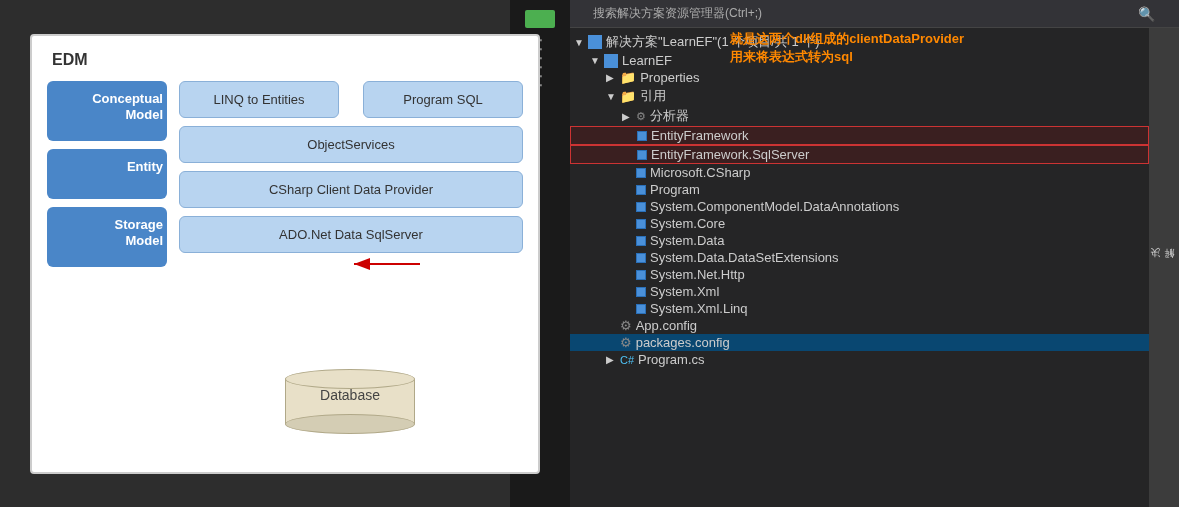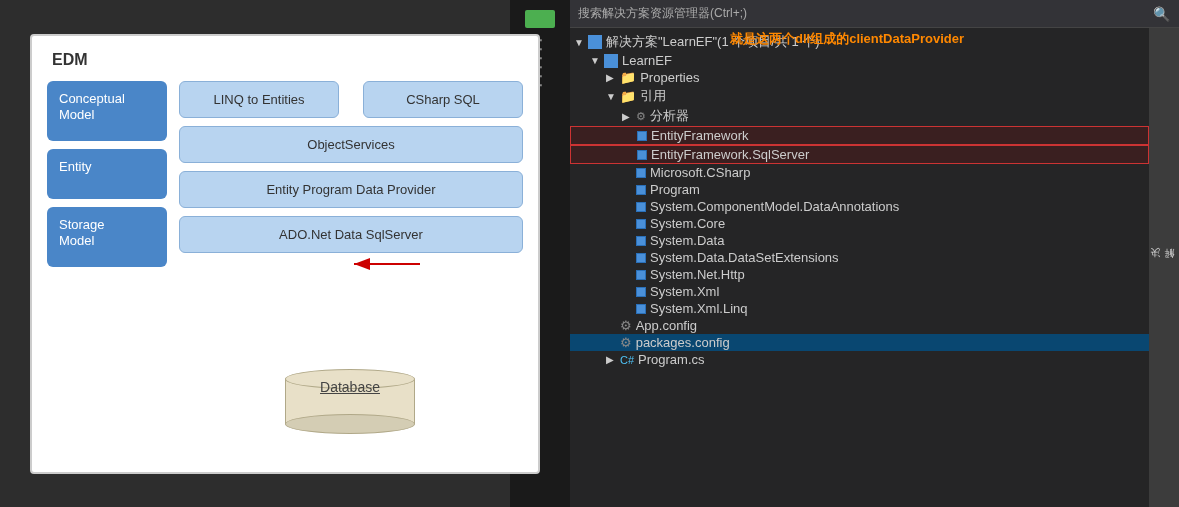--- a/index.html
+++ b/index.html
@@ -81,24 +81,24 @@
       flex-direction: column;
       gap: 8px;
       width: 120px;
     }
 
     .edm-btn {
       background: #4a86c8;
       color: white;
       border: none;
       border-radius: 6px;
-      padding: 10px 12px;
+      padding: 10px 4px;
       font-size: 13px;
-      font-weight: normal;
-      text-align: left;
+      font-weight: bold;
+      text-align: right;
       cursor: pointer;
       line-height: 1.3;
     }
 
     
     .right-col {
       display: flex;
       flex-direction: column;
       gap: 8px;
       flex: 1;
@@ -156,21 +156,21 @@
       background: #252526;
       display: flex;
       flex-direction: column;
     }
 
     .search-bar {
       height: 28px;
       background: #333337;
       display: flex;
       align-items: center;
-      padding: 0 8px;
+      padding: 0 23px;
       border-bottom: 1px solid #444;
     }
 
     .search-icon {
       color: #999;
       font-size: 14px;
       margin-left: 4px;
     }
 
     .tree-area {
@@ -251,43 +251,43 @@
       <div class="left-col">
         <div class="edm-btn" style="height:60px;">Conceptual<br>Model</div>
         <div class="edm-btn" style="height:50px;">Entity</div>
         <div class="edm-btn" style="height:60px;">Storage<br>Model</div>
       </div>
 
       <div class="right-col">
 
         <div class="layer-row">
           <div class="layer-btn">LINQ to Entities</div>
-          <div class="layer-btn">CSharp SQL</div>
+          <div class="layer-btn">Program SQL</div>
         </div>
 
         <div class="layer-row">
           <div class="layer-btn full-width" style="width:100%;">ObjectServices</div>
         </div>
 
         <div class="layer-row">
-          <div class="layer-btn full-width" style="width:100%;">Entity Program Data Provider</div>
+          <div class="layer-btn full-width" style="width:100%;">CSharp Client Data Provider</div>
         </div>
 
         <div class="layer-row">
           <div class="layer-btn full-width" style="width:100%;">ADO.Net Data SqlServer</div>
         </div>
       </div>
     </div>
 
     <div class="database-container" style="margin-top:8px; margin-left: 130px;">
       <div class="cylinder" style="position:relative; width:130px; height:65px;">
         <div style="position:absolute; top:0; left:0; width:130px; height:20px; background:#e8e0c8; border-radius:50%; border:1px solid #b0a888; z-index:2;"></div>
         <div style="position:absolute; top:10px; left:0; width:130px; height:45px; background:#e8e0c8; border-left:1px solid #b0a888; border-right:1px solid #b0a888; border-bottom:1px solid #b0a888;"></div>
         <div style="position:absolute; bottom:0; left:0; width:130px; height:20px; background:#d4cdb4; border-radius:50%; border:1px solid #b0a888; z-index:2;"></div>
-        <span class="cylinder-label" style="top:10px; left:0; width:130px; text-align:center; font-size:14px; color:#444; z-index:3; position:absolute;text-decoration:underline;">Database</span>
+        <span class="cylinder-label" style="top:18px; left:0; width:130px; text-align:center; font-size:14px; color:#444; z-index:3; position:absolute;">Database</span>
       </div>
     </div>
 
     <svg style="position:absolute; top:0; left:0; width:510px; height:440px; pointer-events:none;">
       <defs>
         <marker id="arrowhead" markerWidth="8" markerHeight="6" refX="8" refY="3" orient="auto">
           <polygon points="0 0, 8 3, 0 6" fill="#cc0000"></polygon>
         </marker>
       </defs>
 
@@ -298,20 +298,21 @@
 
 <div class="right-panel" style="position:relative;">
 
   <div class="search-bar">
     <span style="color:#aaa; font-size:12px; flex:1;">搜索解决方案资源管理器(Ctrl+;)</span>
     <span class="search-icon">🔍</span>
   </div>
 
   <div style="position:absolute; top:30px; left:160px; z-index:10; pointer-events:none;">
     <div style="color:#ff8800; font-size:13px; font-weight:bold; white-space:nowrap;">就是这两个dll组成的clientDataProvider</div>
+    <div style="color:#ff8800; font-size:13px; font-weight:bold; white-space:nowrap;">用来将表达式转为sql</div>
   </div>
 
   <div class="wrapper">
     <div class="tree-area" style="flex:1;">
 
       <div class="tree-item" style="padding-left:4px;">
         <span class="expand-arrow">▼</span>
         <span style="display:inline-block; width:14px; height:14px; background:#4a90d9; margin-right:4px; flex-shrink:0;"></span>
         <span>解决方案"LearnEF"(1 个项目/共 1 个)</span>
       </div>

